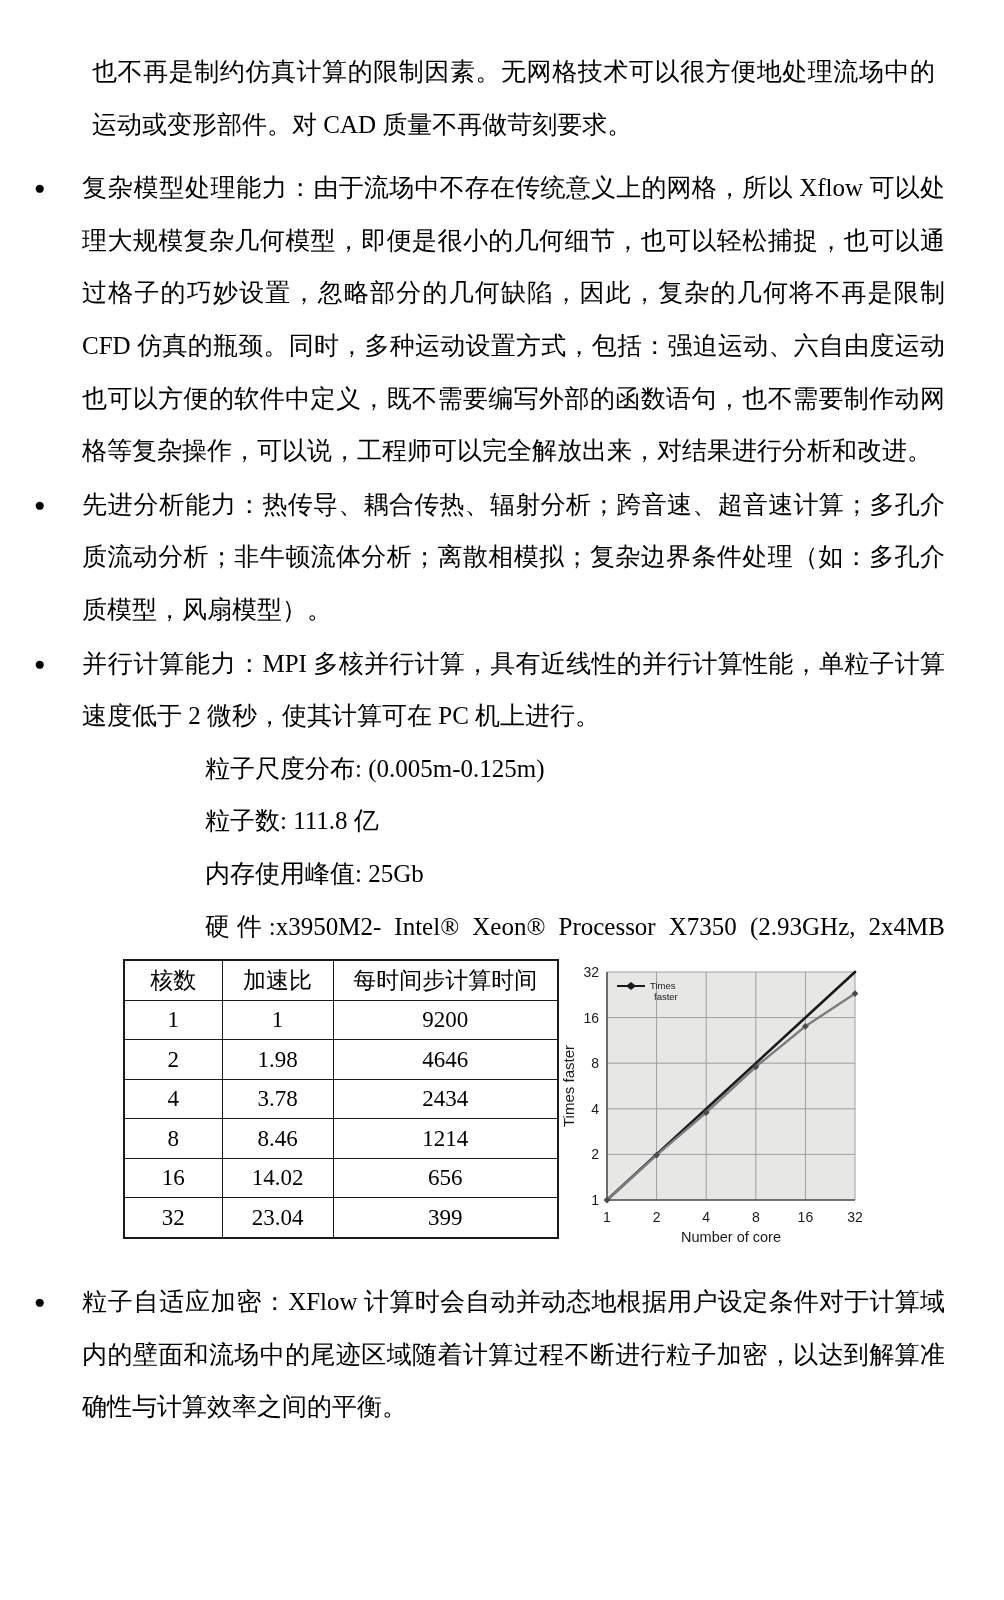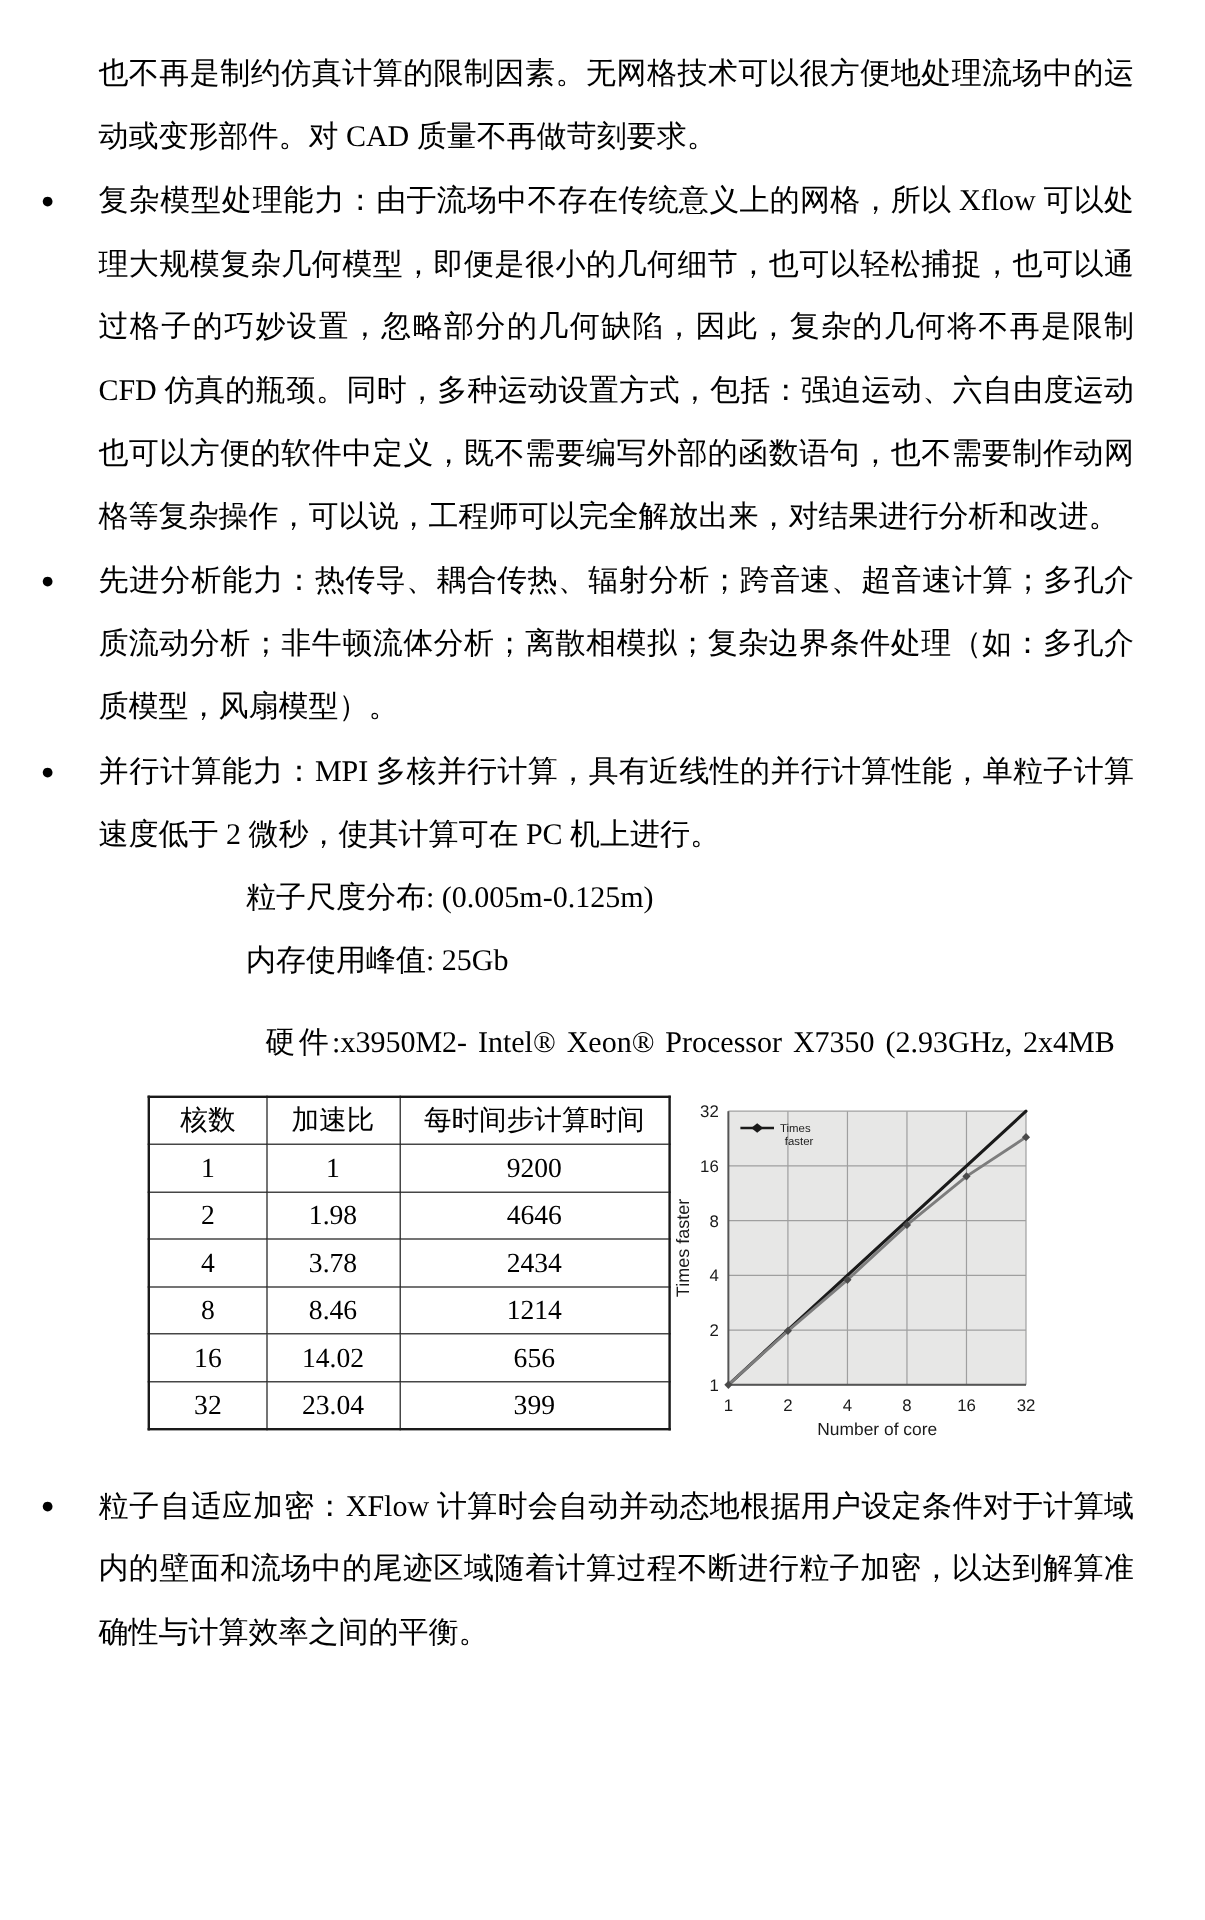--- a/index.html
+++ b/index.html
@@ -7,38 +7,38 @@
     width:1004px;height:1600px;background:#ffffff;color:#000;
     font-family:"Liberation Serif","DejaVu Serif",serif;
     overflow:hidden;
   }
   .content{
     padding:36px 59px 0 82px;
     font-size:25px;
     line-height:52.6px;
     text-align:justify;
   }
-  .para{margin:0;}
+  .para{margin:10px;}
   .bullet{position:relative;margin:0;}
   .bullet .marker{
     position:absolute;left:-48px;top:1px;
     font-size:19px;line-height:52.6px;
   }
   .btitle{
     font-weight:normal;
     font-family:"Liberation Sans","DejaVu Sans",sans-serif;
     letter-spacing:0.5px;
   }
   .heading{
     margin:0;font-weight:bold;
     font-family:"Liberation Sans","DejaVu Sans",sans-serif;
     letter-spacing:0.5px;
   }
   .spec{margin:0;padding-left:123px;}
-  .hw1{margin:16px;padding-left:123px;text-align:justify;text-align-last:justify;}
+  .hw1{margin:0;padding-left:123px;text-align:justify;text-align-last:justify;}
   .hw2{margin:0;}
   .figure-row{
     display:flex;align-items:flex-start;
     margin:6px 0 14px 41px;
   }
   table.speedup{
     border-collapse:collapse;table-layout:fixed;
     width:434px;
     font-size:23px;line-height:1;
     text-align:center;
@@ -74,20 +74,21 @@
     <span class="btitle">先进分析能力：</span><span>热传导、耦合传热、辐射分析；跨音速、超音速计算；多孔介质流动分析；非牛顿流体分析；离散相模拟；复杂边界条件处理（如：多孔介质模型，风扇模型）。</span>
   </div>
 
   <div class="bullet">
     <span class="marker">●</span>
     <span class="btitle">并行计算能力：</span><span>MPI 多核并行计算，具有近线性的并行计算性能，单粒子计算速度低于 2 微秒，使其计算可在 PC 机上进行。</span>
   </div>
 
 
   <p class="spec">粒子尺度分布: (0.005m-0.125m)</p>
+  <p class="spec">粒子数: 111.8 亿</p>
   <p class="spec">内存使用峰值: 25Gb</p>
   <p class="hw1">硬件:x3950M2- Intel® Xeon® Processor X7350 (2.93GHz, 2x4MB</p>
 
   <div class="figure-row">
 
     <table class="speedup">
       <colgroup>
           <col class="c1">
           <col class="c2">
           <col class="c3">

